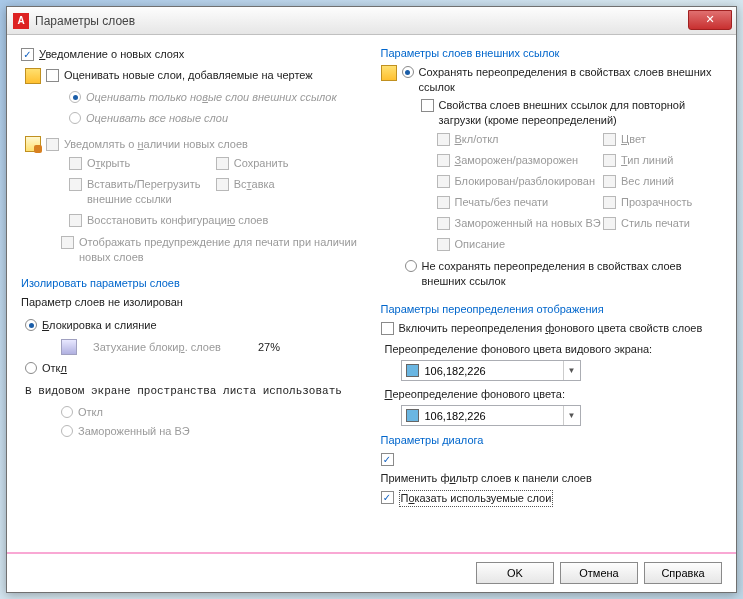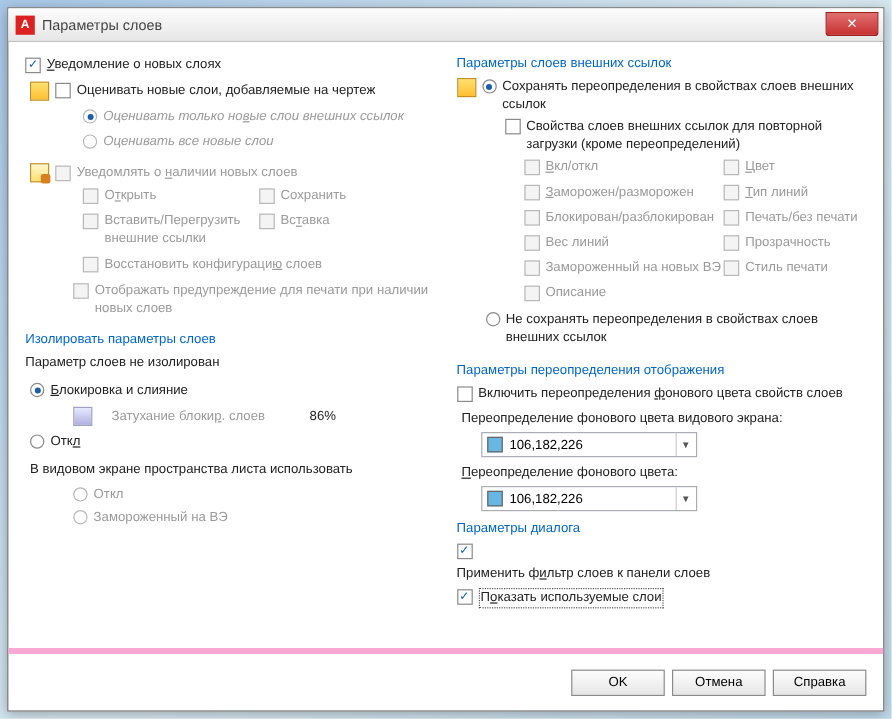--- a/index.html
+++ b/index.html
@@ -27,21 +27,21 @@
 .i-layer2::after { content:""; position:absolute; right:-2px; bottom:-2px; width:8px; height:8px; background:#d88020; border-radius:2px; }
 .i-fade { background: linear-gradient(#e8e8ff, #b0b0e0); border: 1px solid #a0a0c0; }
 .indent1 { margin-left: 4px; }
 .indent2 { margin-left: 40px; }
 .indent3 { margin-left: 48px; font-style: italic; }
 .cb-grid { display: grid; grid-template-columns: 1fr 1fr; row-gap: 3px; margin-left: 48px; }
 .cb-grid2 { display: grid; grid-template-columns: 1.4fr 1fr; row-gap: 3px; margin-left: 28px; }
 .color-combo { width: 180px; height: 21px; border: 1px solid #abadb3; background: #fff; display: flex; align-items: center; padding: 0 4px; position: relative; margin-left: 20px; margin-bottom: 6px; }
 .color-combo .sw { width: 13px; height: 13px; background: #6ab6e2; border: 1px solid #666; margin-right: 6px; }
 .color-combo .arr { position: absolute; right: 0; top: 0; width: 17px; height: 19px; border-left: 1px solid #ccc; display: flex; align-items: center; justify-content: center; color: #555; font-size: 8px; }
-.footer { height: 52px; display: flex; align-items: center; justify-content: flex-end; gap: 6px; padding-right: 14px; border-top: 5px solid #f9a8d4; }
+.footer { height: 40px; display: flex; align-items: center; justify-content: flex-end; gap: 6px; padding-right: 14px; border-top: 2px solid #f9a8d4; }
 .btn { min-width: 78px; height: 22px; border: 1px solid #8a8a8a; background: linear-gradient(#fdfdfd, #e6e6e6); font-size: 11px; display: flex; align-items: center; justify-content: center; cursor: pointer; }
 .highlight { border: 1px dotted #555; padding: 0 1px; }
 .u { text-decoration: underline; }
 </style>
 </head>
 <body>
 
 <div class="dialog">
   <div class="titlebar">
     <div class="app-icon">A</div>
@@ -107,27 +107,27 @@
         <span class="lbl">Параметр слоев не изолирован</span>
       </div>
       <div class="row indent1" style="margin-top:8px;">
         <span class="radio checked"></span>
         <span class="lbl"><span class="u">Б</span>локировка и слияние</span>
       </div>
       <div class="row indent2" style="margin-top:6px; align-items:center;">
         <span class="icon-sq i-fade"></span>
         <span style="width:6px"></span>
         <span class="lbl disabled" style="width:130px;">Затухание блоки<span class="u">р</span>. слоев</span>
-        <span class="lbl" style="margin-left:30px;">86%</span>
+        <span class="lbl" style="margin-left:30px;">27%</span>
       </div>
       <div class="row indent1" style="margin-top:6px;">
         <span class="radio"></span>
         <span class="lbl">Отк<span class="u">л</span></span>
       </div>
-      <div class="row indent1" style="margin-top:8px;">
+      <div class="row indent1" style="margin-top:8px;font-family:Liberation Mono, monospace;">
         <span class="lbl">В видовом экране пространства листа использовать</span>
       </div>
       <div class="row indent2" style="margin-top:6px;">
         <span class="radio disabled"></span>
         <span class="lbl disabled">Откл</span>
       </div>
       <div class="row indent2" style="margin-top:4px;">
         <span class="radio disabled"></span>
         <span class="lbl disabled">Замороженный на ВЭ</span>
       </div>
@@ -160,25 +160,25 @@
         <div class="row">
             <span class="cb disabled"></span>
             <span class="lbl disabled"><span class="u">Т</span>ип линий</span>
           </div>
         <div class="row">
             <span class="cb disabled"></span>
             <span class="lbl disabled">Блокирован/разблокирован</span>
           </div>
         <div class="row">
             <span class="cb disabled"></span>
+            <span class="lbl disabled">Вес линий</span>
+          </div>
+        <div class="row">
+            <span class="cb disabled"></span>
             <span class="lbl disabled">Печать/без печати</span>
-          </div>
-        <div class="row">
-            <span class="cb disabled"></span>
-            <span class="lbl disabled">Вес линий</span>
           </div>
         <div class="row">
             <span class="cb disabled"></span>
             <span class="lbl disabled">Прозрачность</span>
           </div>
         <div class="row">
             <span class="cb disabled"></span>
             <span class="lbl disabled">Замороженный на новых ВЭ</span>
           </div>
         <div class="row">

